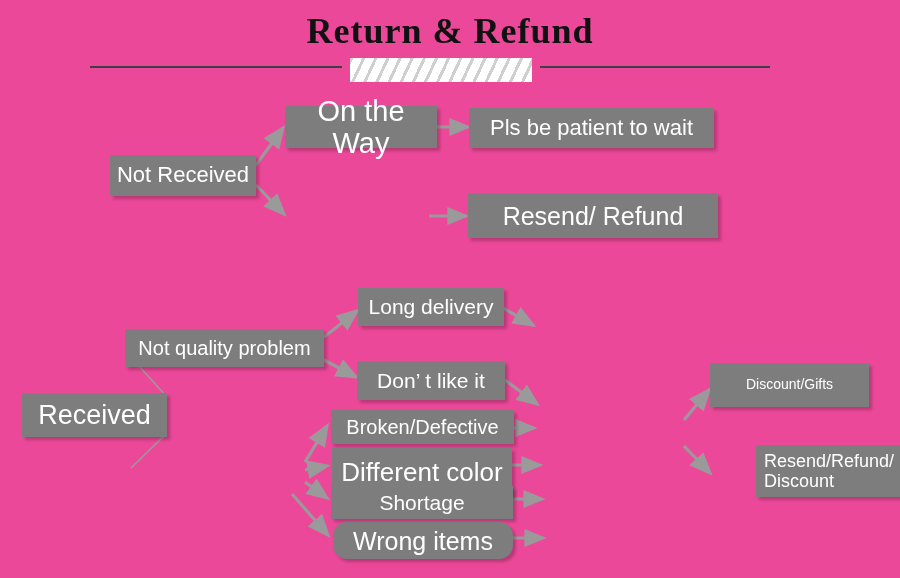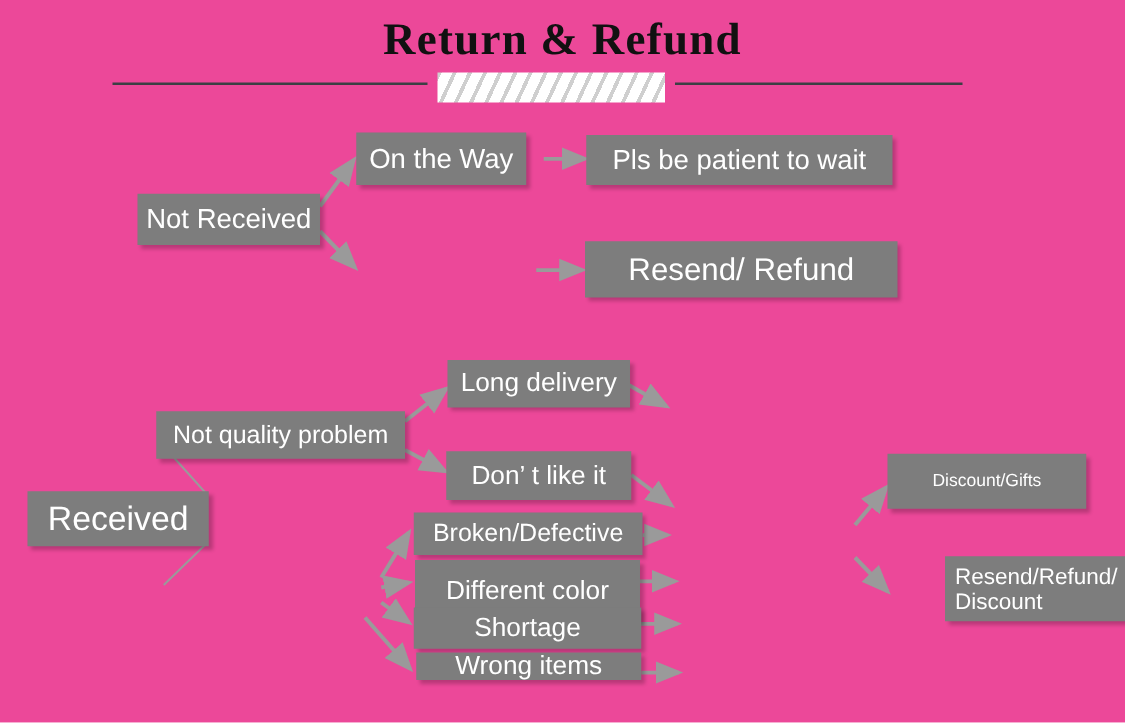--- a/index.html
+++ b/index.html
@@ -135,43 +135,43 @@
     <path d="M512,465 L540,465" stroke="#9a9a9a" stroke-width="3" fill="none" marker-end="url(#ah)"></path>
     <path d="M512,499 L542,499" stroke="#9a9a9a" stroke-width="3" fill="none" marker-end="url(#ah)"></path>
     <path d="M513,538 L543,538" stroke="#9a9a9a" stroke-width="3" fill="none" marker-end="url(#ah)"></path>
 
     <path d="M684,420 L709,390" stroke="#9a9a9a" stroke-width="3.2" fill="none" marker-end="url(#ah)"></path>
     <path d="M684,446 L710,473" stroke="#9a9a9a" stroke-width="3.2" fill="none" marker-end="url(#ah)"></path>
   </svg>
 
   <div class="box" style="left:110px; top:155px; width:146px; height:41px; font-size:22px;">Not Received</div>
 
-  <div class="box" style="left:285px; top:106px; width:136px; height:42px; font-size:22px;">On the Way</div>
+  <div class="box" style="left:285px; top:106px; width:152px; height:42px; font-size:29px;">On the Way</div>
 
   <div class="box" style="left:469px; top:108px; width:245px; height:40px; font-size:22px;">Pls be patient to wait</div>
 
 
   <div class="box" style="left:468px; top:193px; width:250px; height:45px; font-size:25px;">Resend/ Refund</div>
 
   <div class="box" style="left:22px; top:393px; width:145px; height:44px; font-size:27px;">Received</div>
 
   <div class="box" style="left:125px; top:329px; width:199px; height:38px; font-size:20px;">Not quality problem</div>
 
 
   <div class="box" style="left:358px; top:288px; width:146px; height:38px; font-size:21px;">Long delivery</div>
 
   <div class="box" style="left:331px; top:410px; width:183px; height:34px; font-size:20px;">Broken/Defective</div>
 
   <div class="box" style="left:357px; top:361px; width:148px; height:39px; font-size:21px;">Don’ t like it</div>
 
-  <div class="box" style="left:332px; top:448px; width:180px; height:49px; font-size:21px;">Different color</div>
+  <div class="box" style="left:332px; top:448px; width:180px; height:49px; font-size:26px;">Different color</div>
 
   <div class="box" style="left:331px; top:486px; width:182px; height:33px; font-size:21px;">Shortage</div>
 
-  <div class="box" style="left:333px; top:522px; width:180px; height:22px; font-size:21px;">Wrong items</div>
+  <div class="box" style="left:333px; top:522px; width:180px; height:37px; font-size:25px;border-radius:14px;">Wrong items</div>
 
 
   <div class="box" style="left:710px; top:363px; width:159px; height:44px; font-size:14px;">Discount/Gifts</div>
 
   <div class="box left-align" style="left:712px; top:445px; width:160px; height:52px; font-size:18px;margin-left:44px;">Resend/Refund/
 Discount</div>
 
 </div>
 
 </body></html>

